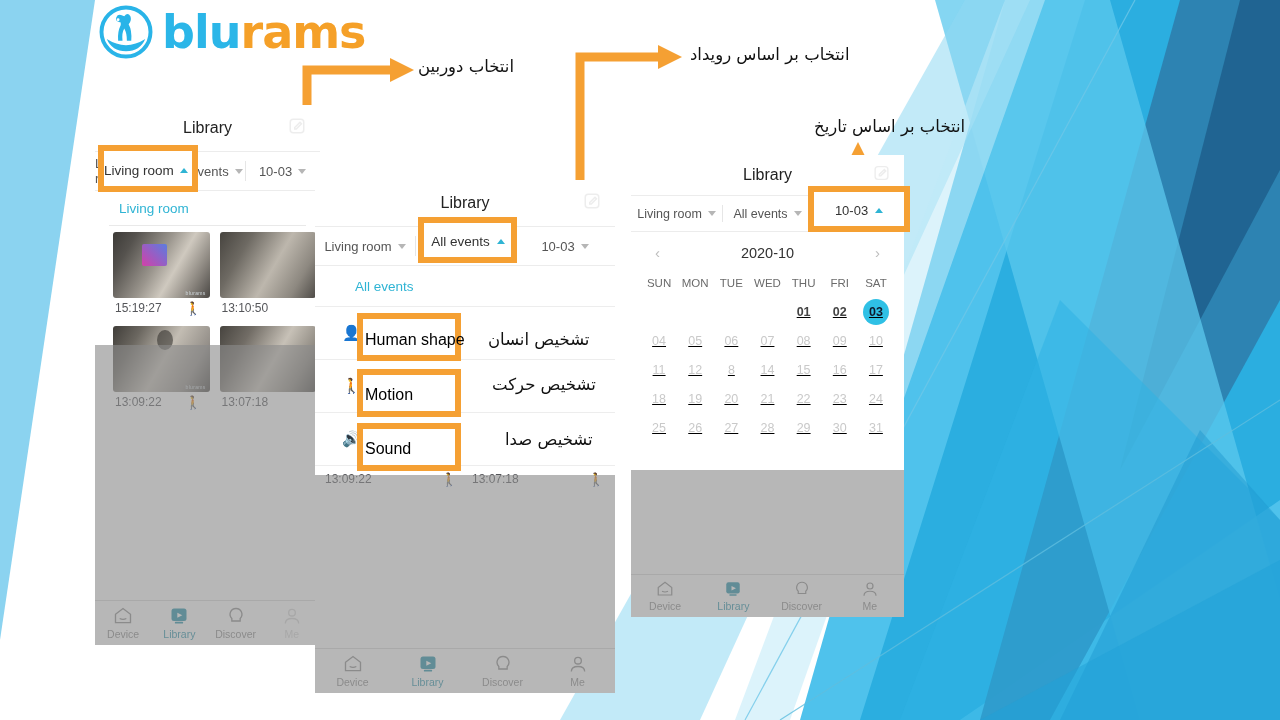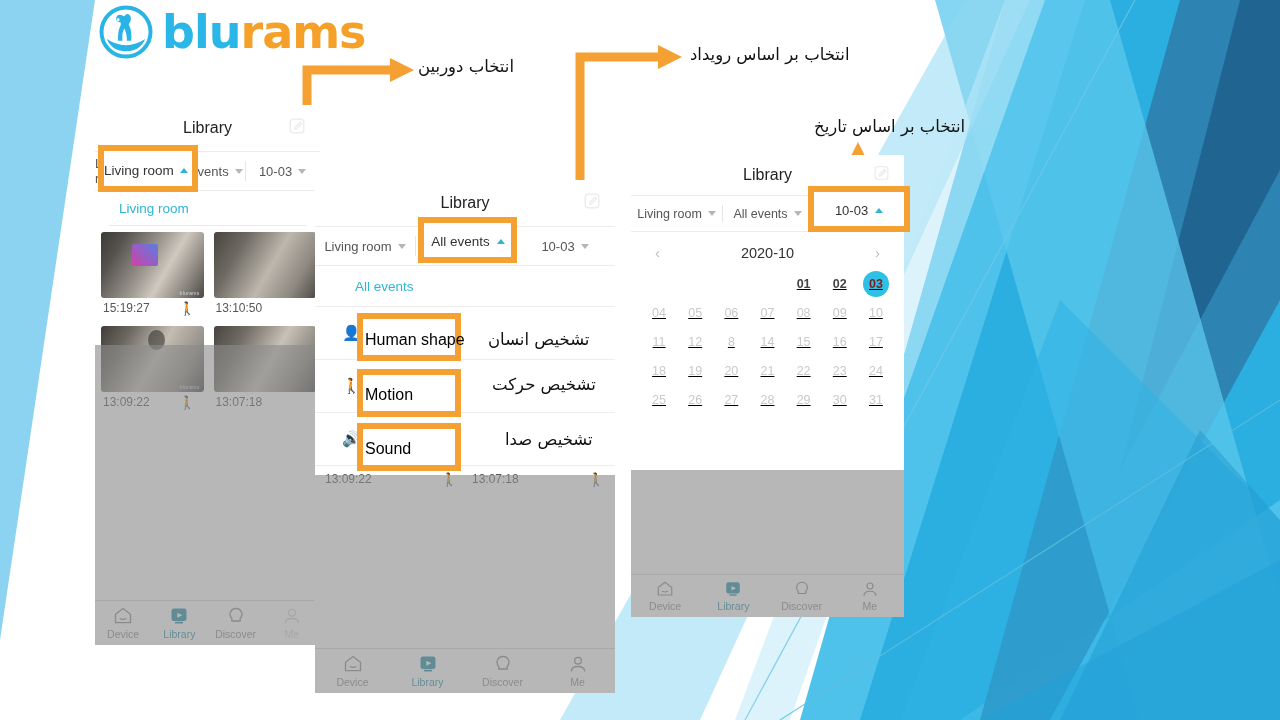--- a/index.html
+++ b/index.html
@@ -39,21 +39,21 @@
          font-size:13px;color:#555;height:100%;position:relative;}
   .fitem + .fitem::before{content:"";position:absolute;left:0;top:9px;bottom:9px;width:1px;background:#e6e6e6;}
   .caret{width:0;height:0;border-left:4px solid transparent;border-right:4px solid transparent;}
   .caret.dn{border-top:5px solid #b6b6b6;}
   .caret.up{border-bottom:5px solid #2fb4d4;}
 
   
   .clipwrap{background:#fff;padding:0;}
   .sectitle{color:#2fb4d4;font-size:13.5px;padding:10px 0 9px 24px;}
   .sep{height:1px;background:#e9e9e9;margin:0 14px;}
-  .grid{display:flex;flex-wrap:wrap;}
+  .grid{display:flex;flex-wrap:wrap;margin-left:12px;}
   .cell{width:50%;box-sizing:border-box;padding:6px 4px 0 6px;}
   .thumb{width:100%;height:66px;border-radius:3px;position:relative;overflow:hidden;
          background:#6e6c69;}
   .thumb .wm{position:absolute;right:4px;bottom:2px;font-size:5px;color:#cfd7dc;letter-spacing:.3px;}
   .clipmeta{display:flex;align-items:center;justify-content:space-between;padding:3px 8px 5px 2px;}
   .cliptime{font-size:12px;color:#55565a;}
   .walkic{color:#E8A33D;font-size:13px;line-height:1;}
 
   
   .sheet{background:#fff;}
@@ -66,21 +66,21 @@
   .cal{background:#fff;padding:2px 10px 6px 10px;}
   .calnav{display:flex;align-items:center;justify-content:space-between;padding:10px 14px 8px 14px;}
   .calnav .arrow{color:#bdbdbd;font-size:15px;}
   .calnav .mon{font-size:14.5px;color:#333;}
   .caldow{display:grid;grid-template-columns:repeat(7,1fr);}
   .caldow div{text-align:center;font-size:11.5px;color:#6b6b6b;padding:8px 0;}
   .calgrid{display:grid;grid-template-columns:repeat(7,1fr);text-decoration:underline;}
   .cday{height:29px;display:flex;align-items:center;justify-content:center;font-size:12.5px;color:#c9c9c9;}
   .cday.on{color:#444;font-weight:bold;}
   .cday.sel span{display:flex;align-items:center;justify-content:center;width:26px;height:26px;
-                 border-radius:50%;background:#2fc0e5;color:#7f1d1d;font-weight:bold;}
+                 border-radius:50%;background:#2fc0e5;color:#0f172a;font-weight:bold;}
 
   
   .navbar{display:flex;align-items:center;border-top:1px solid #d9d9d9;height:44px;background:transparent;}
   .navit{flex:1;display:flex;flex-direction:column;align-items:center;gap:2px;}
   .navlb{font-size:10.5px;color:#8b8b8b;}
   .navlb.act{color:#2a93ab;}
 
   
   .dim{position:absolute;inset:0;background:#8a8a8a;opacity:.62;pointer-events:none;}
 </style>
@@ -362,20 +362,29 @@
         <span>10-03</span>
         <i class="caret up"></i>
       </div>
     </div>
     <div class="cal">
       <div class="calnav">
         <span class="arrow">‹</span>
         <span class="mon">2020-10</span>
         <span class="arrow">›</span>
       </div>
+      <div class="caldow">
+        <div>SUN</div>
+        <div>MON</div>
+        <div>TUE</div>
+        <div>WED</div>
+        <div>THU</div>
+        <div>FRI</div>
+        <div>SAT</div>
+      </div>
       <div class="calgrid" id="calgrid">
           <div class="cday"></div>
           <div class="cday"></div>
           <div class="cday"></div>
           <div class="cday"></div>
           <div class="cday on">
             <span>01</span>
           </div>
           <div class="cday on">
             <span>02</span>

